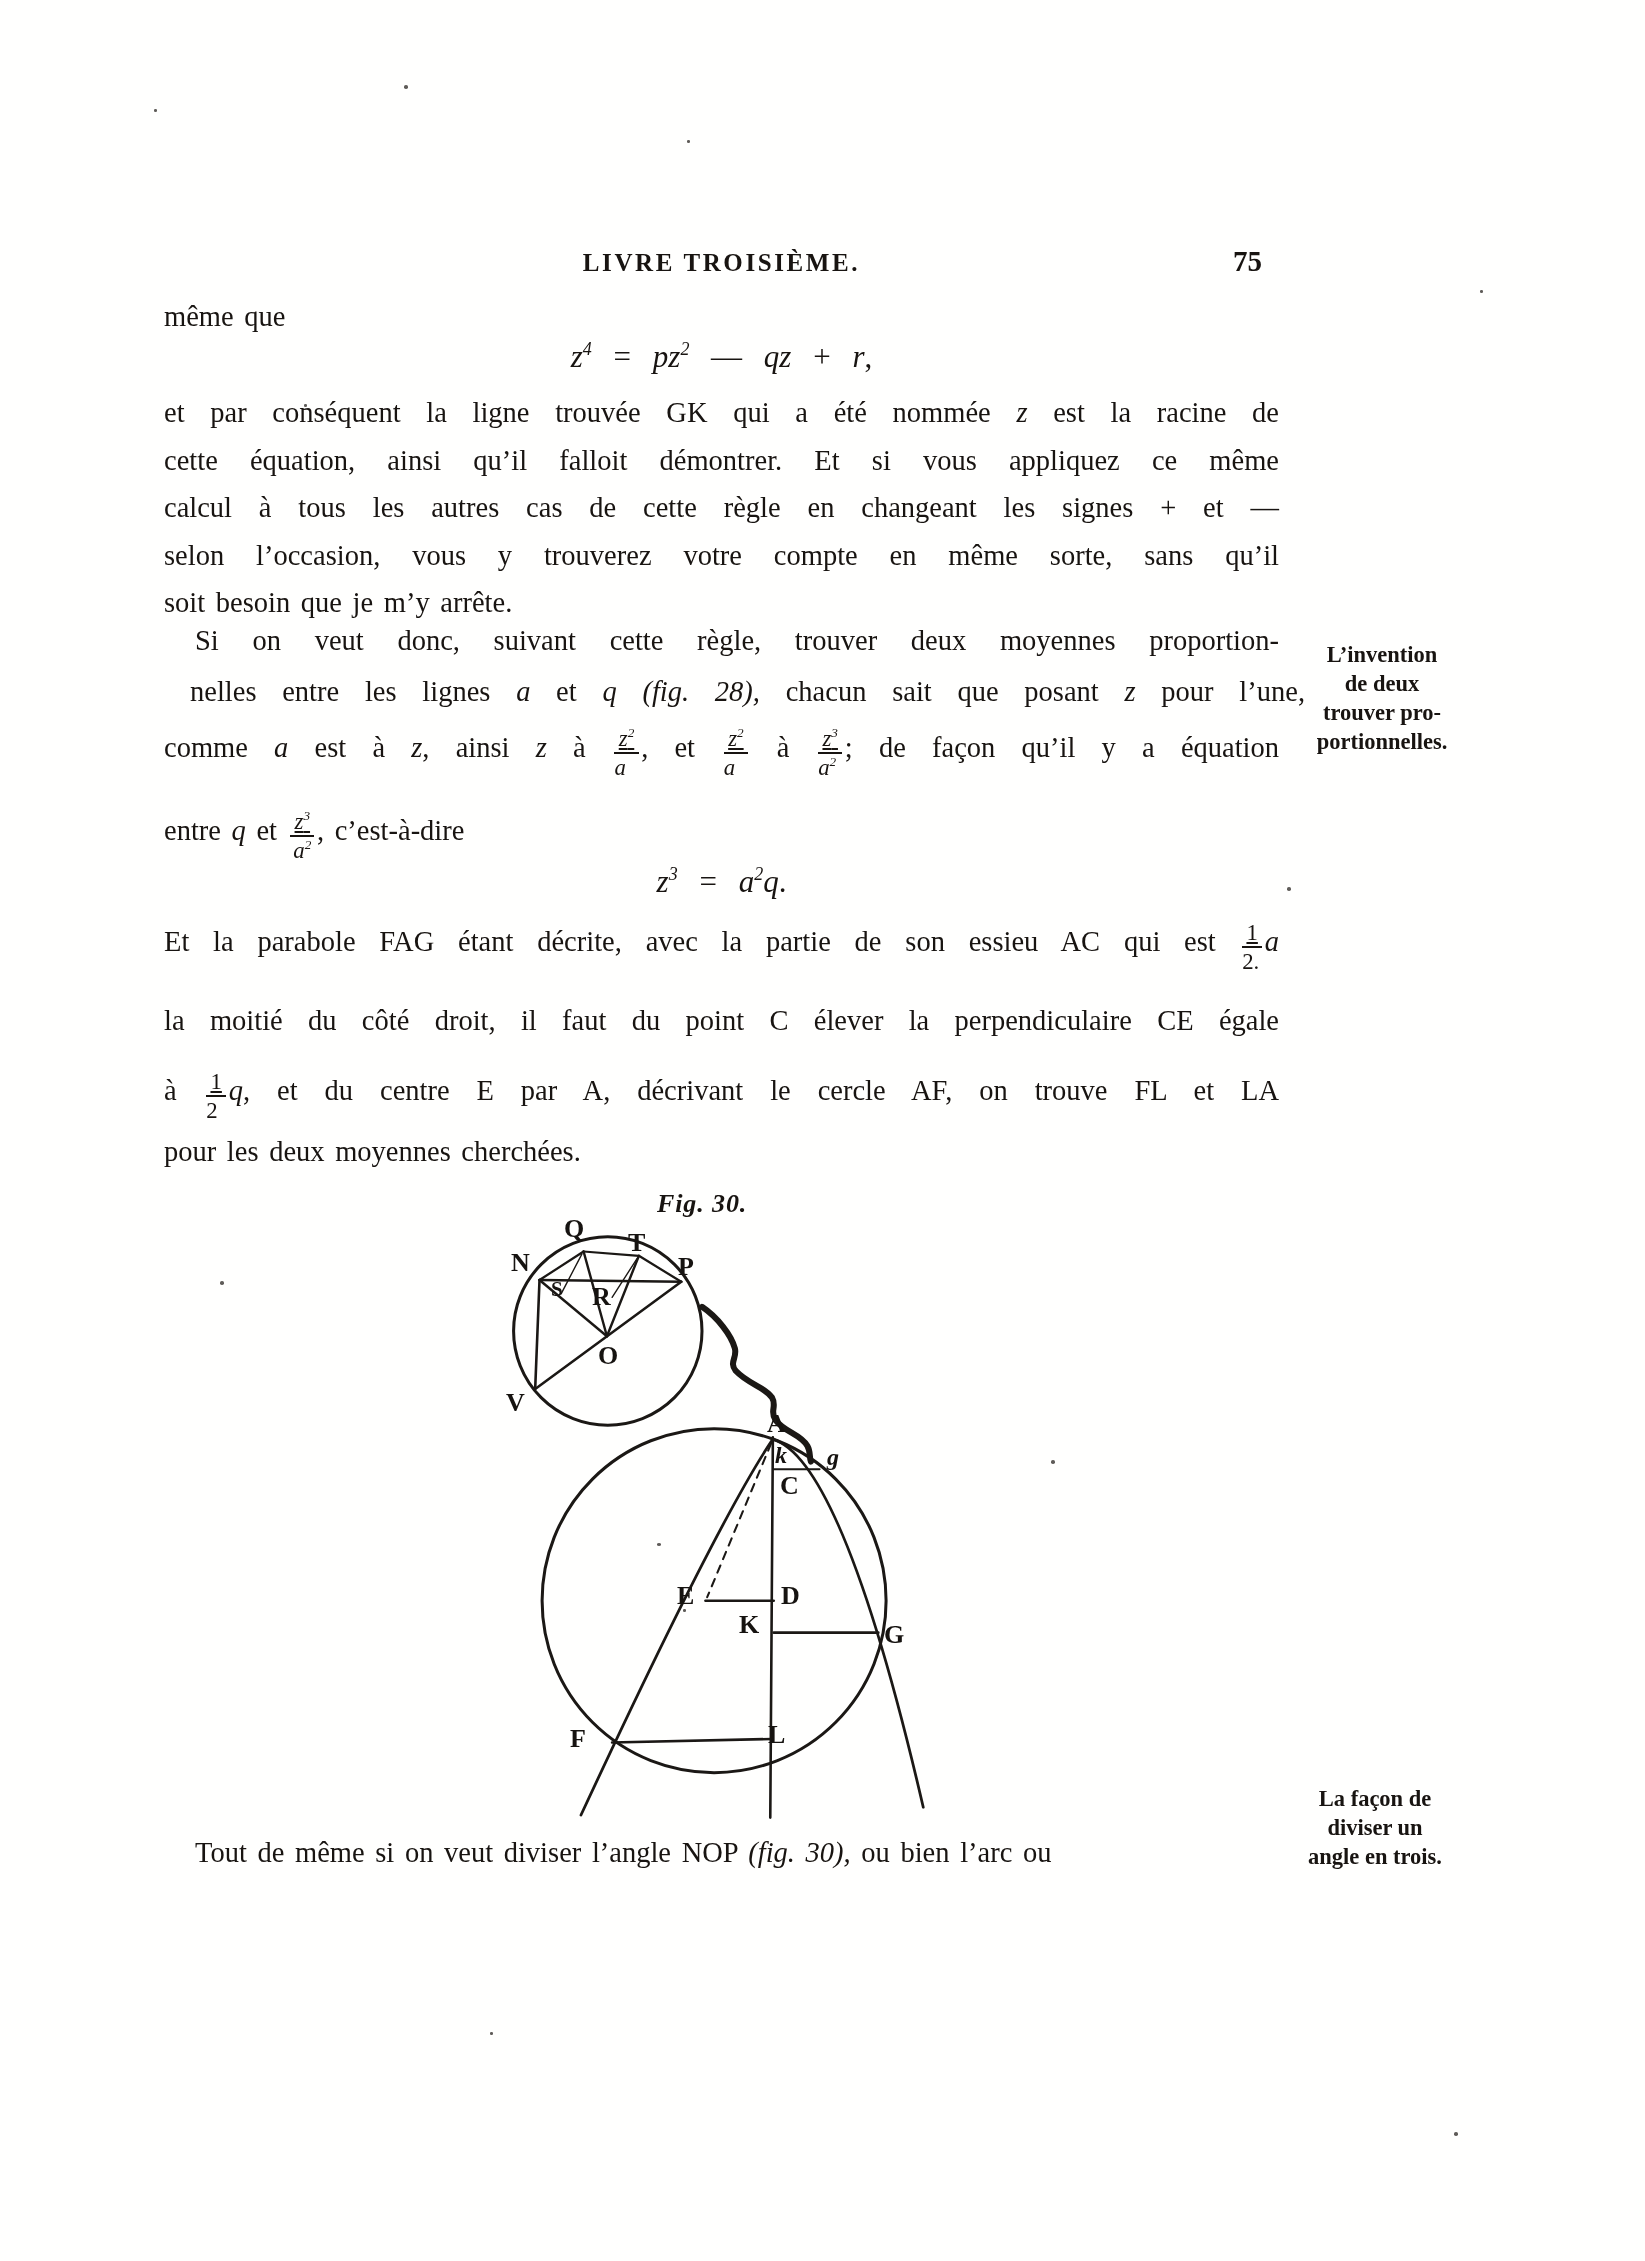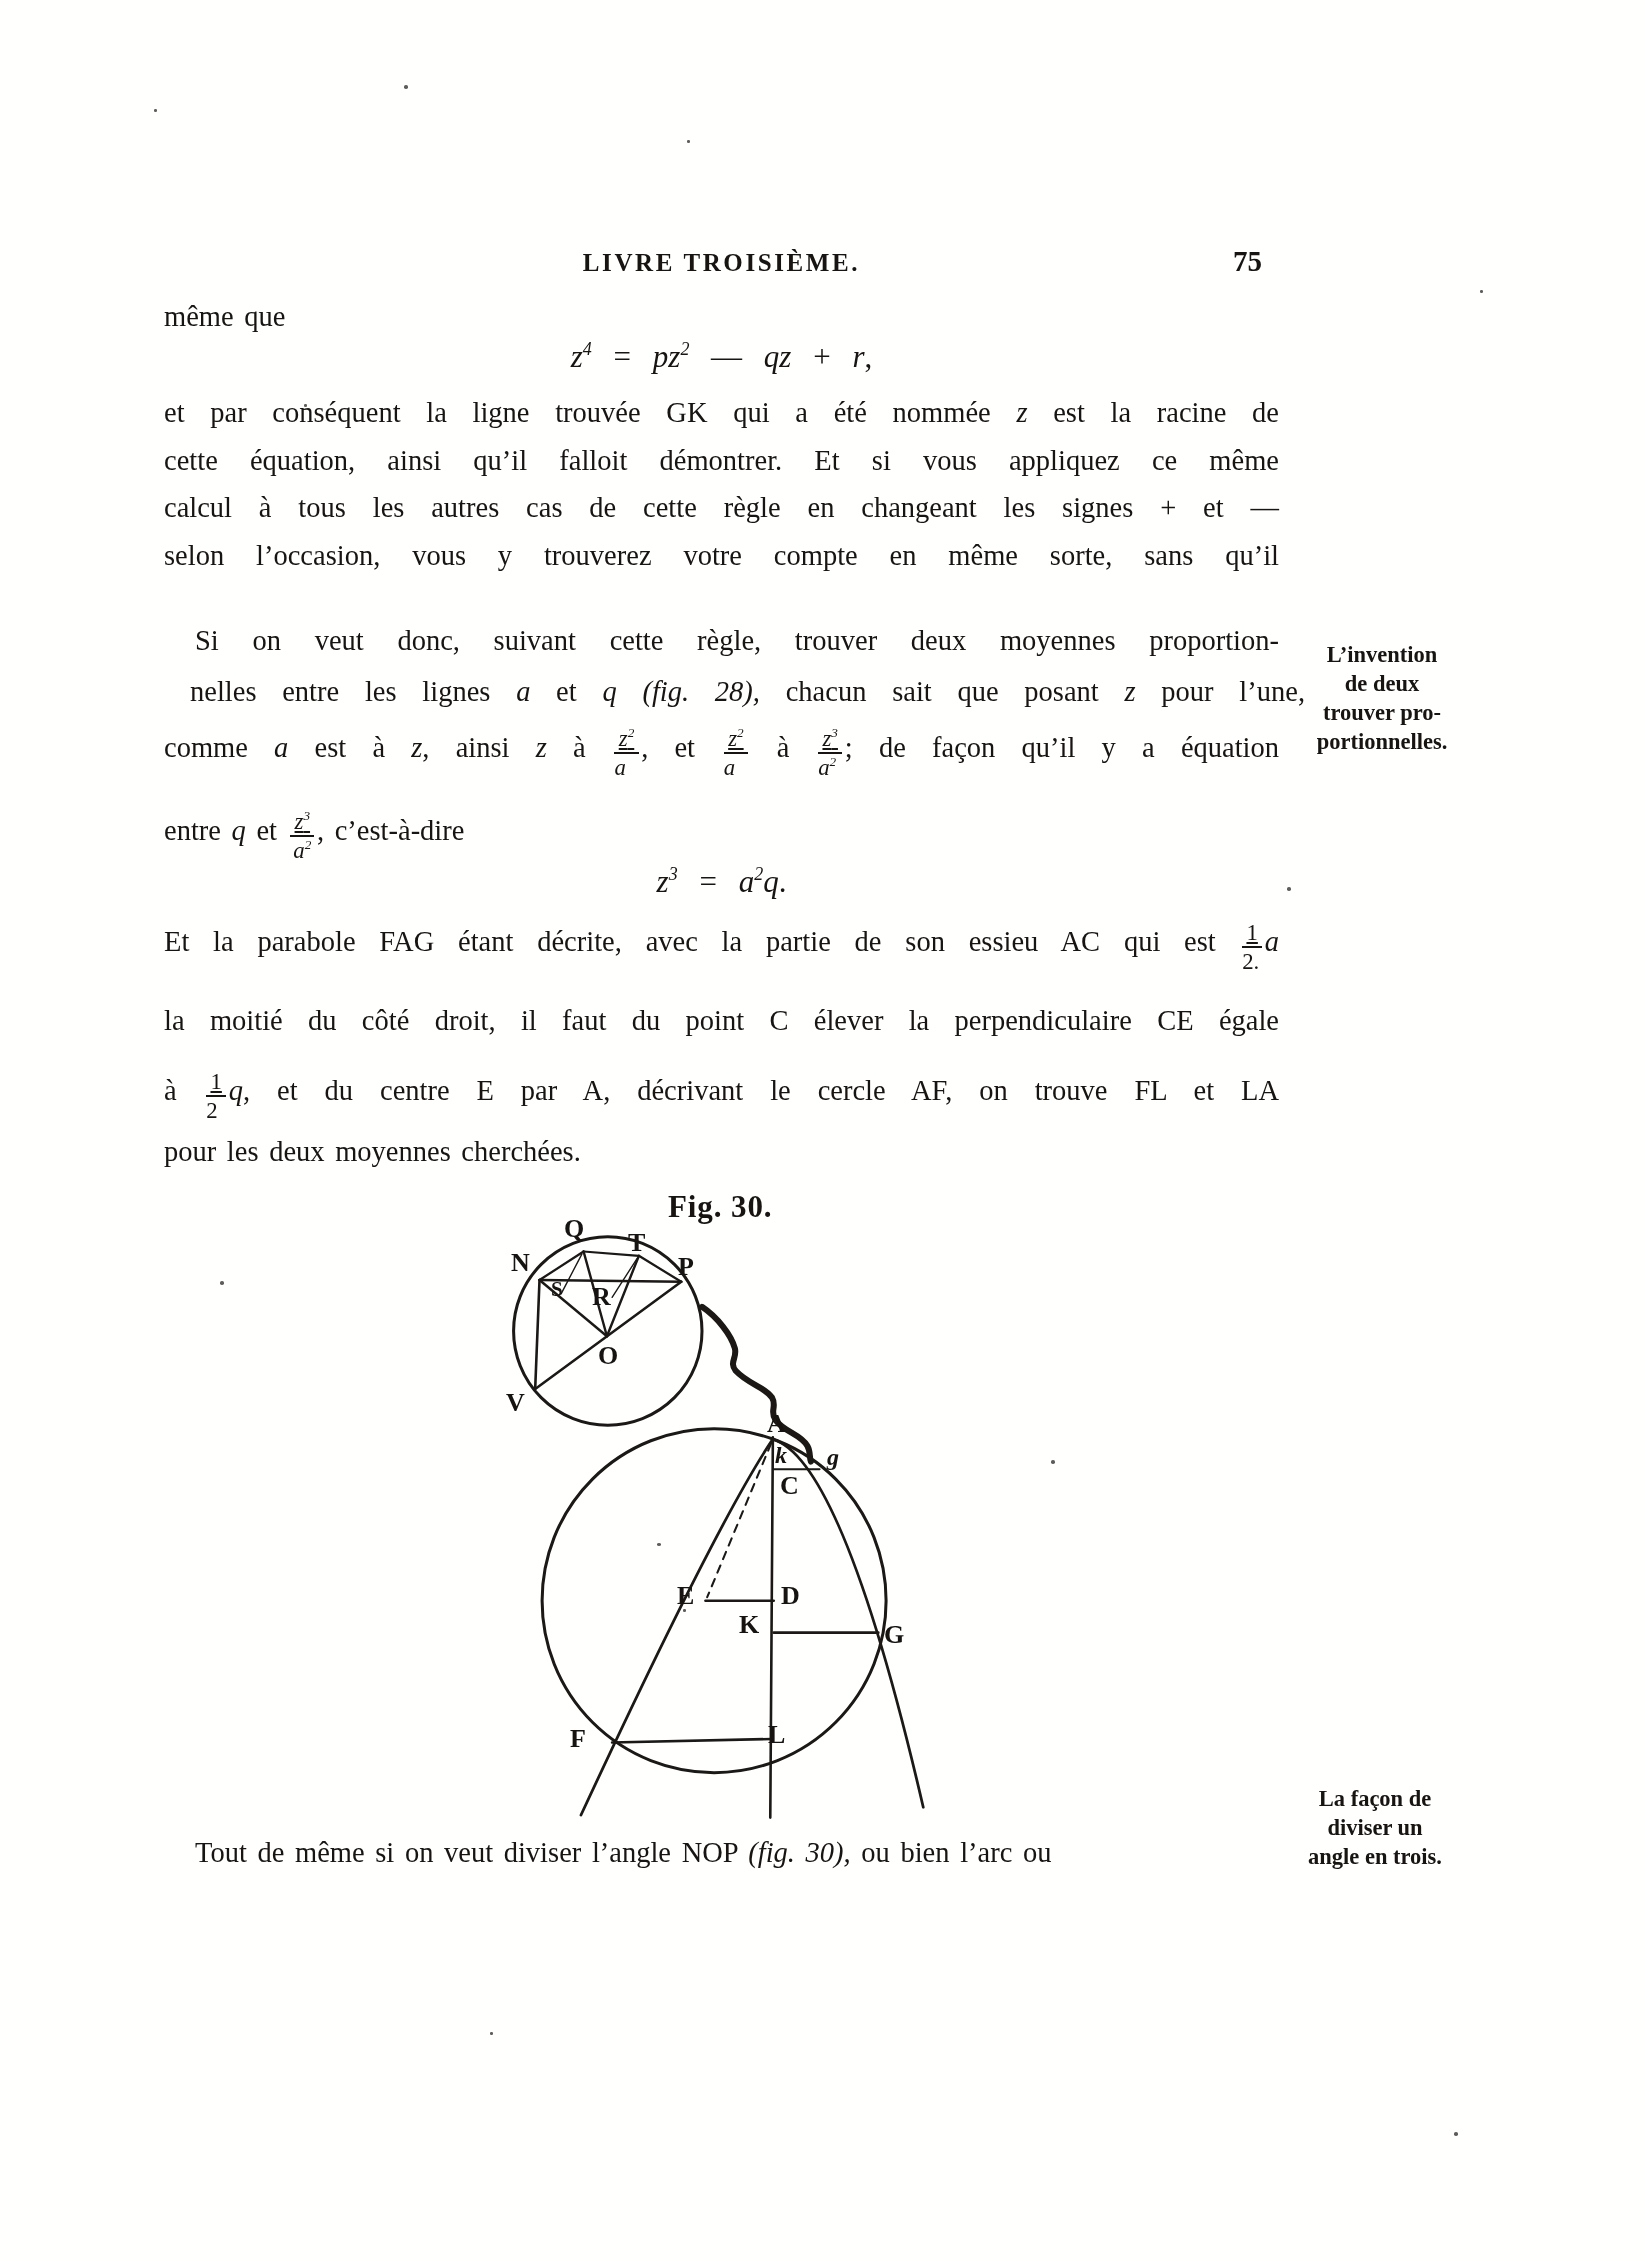--- a/index.html
+++ b/index.html
@@ -15,22 +15,22 @@
   .frac{display:inline-block;vertical-align:-0.80em;text-align:center;
         font-size:0.80em;line-height:1.12;margin:0 2.6px;}
   .frac .n{display:block;border-bottom:2.2px solid #181411;padding:0 4.3px 0.9px;text-decoration:underline;}
   .frac .d{display:block;padding-top:0.9px;}
   .eq{position:absolute;left:164px;width:1115px;text-align:right;text-align-last:center;
       font-size:31px;word-spacing:14px;}
   .header-title{position:absolute;top:249px;left:164px;width:1115px;text-align:center;
       font-size:25px;font-weight:700;letter-spacing:2.6px;}
   .pageno{position:absolute;top:245px;left:1233px;font-size:29px;font-weight:700;}
   .mnote{position:absolute;font-size:22.5px;font-weight:700;text-align:center;line-height:29px;}
-  .fig-caption{position:absolute;left:657px;top:1189px;font-size:31px;
-      font-weight:700;letter-spacing:0.9px;margin-left:11px;}
+  .fig-caption{position:absolute;left:657px;top:1189px;font-size:26px;font-style:italic;
+      font-weight:700;letter-spacing:0.9px;}
   .lab,.lab-sm,.lab-lc{position:absolute;font-weight:700;color:#161310;}
   .lab{font-size:26px;}
   .lab-sm{font-size:21px;}
   .lab-lc{font-size:24px;font-style:italic;}
   .speck{position:absolute;background:#2a2622;border-radius:50%;opacity:.75;}
   svg{position:absolute;left:0;top:0;}
 </style>
 </head>
 <body>
 
@@ -40,20 +40,21 @@
   <div class="pageno">75</div>
 
   <div class="tline" style="top:277px;margin-top:20px;">même que</div>
 
   <div class="eq" style="top:339px;"><span class="it">z</span><span class="sp">4</span><span> = </span><span class="it">pz</span><span class="sp">2</span><span> — </span><span class="it">qz</span><span> + </span><span class="it">r</span><span>,</span></div>
 
   <div class="tline just" style="top:393px;"><span>et par conséquent la ligne trouvée GK qui a été nommée </span><span class="it">z</span><span> est la racine de</span></div>
   <div class="tline just" style="top:441px;"><span>cette équation, ainsi qu’il falloit démontrer. Et si vous appliquez ce même</span></div>
   <div class="tline just" style="top:488px;"><span>calcul à tous les autres cas de cette règle en changeant les signes + et —</span></div>
   <div class="tline just" style="top:536px;"><span>selon l’occasion, vous y trouverez votre compte en même sorte, sans qu’il</span></div>
+  <div class="tline" style="top:583px;"><span>soit besoin que je m’y arrête.</span></div>
 
   <div class="tline just ind" style="top:621px;"><span>Si on veut donc, suivant cette règle, trouver deux moyennes proportion-</span></div>
   <div class="tline just" style="top:672px;margin-left:26px;"><span>nelles entre les lignes </span><span class="it">a</span><span> et </span><span class="it">q</span><span> </span><span class="it">(fig. 28),</span><span> chacun sait que posant </span><span class="it">z</span><span> pour l’une,</span></div>
   <div class="tline just fr-line" style="top:705px;"><span>comme </span><span class="it">a</span><span> est à </span><span class="it">z</span><span>, ainsi </span><span class="it">z</span><span> à </span><span class="frac"><span class="n"><span class="it">z</span><span class="sp">2</span></span><span class="d"><span class="it">a</span></span></span><span>, et </span><span class="frac"><span class="n"><span class="it">z</span><span class="sp">2</span></span><span class="d"><span class="it">a</span></span></span><span> à </span><span class="frac"><span class="n"><span class="it">z</span><span class="sp">3</span></span><span class="d"><span class="it">a</span><span class="sp">2</span></span></span><span>; de façon qu’il y a équation</span></div>
   <div class="tline fr-line" style="top:788px;"><span>entre </span><span class="it">q</span><span> et </span><span class="frac"><span class="n"><span class="it">z</span><span class="sp">3</span></span><span class="d"><span class="it">a</span><span class="sp">2</span></span></span><span>, c’est-à-dire</span></div>
 
   <div class="eq" style="top:864px;"><span class="it">z</span><span class="sp">3</span><span> = </span><span class="it">a</span><span class="sp">2</span><span class="it">q</span><span>.</span></div>
 
   <div class="tline just fr-line" style="top:899px;"><span>Et la parabole FAG étant décrite, avec la partie de son essieu AC qui est </span><span class="frac"><span class="n"><span>1</span></span><span class="d"><span>2.</span></span></span><span class="it">a</span></div>
   <div class="tline just" style="top:1001px;"><span>la moitié du côté droit, il faut du point C élever la perpendiculaire CE égale</span></div>

